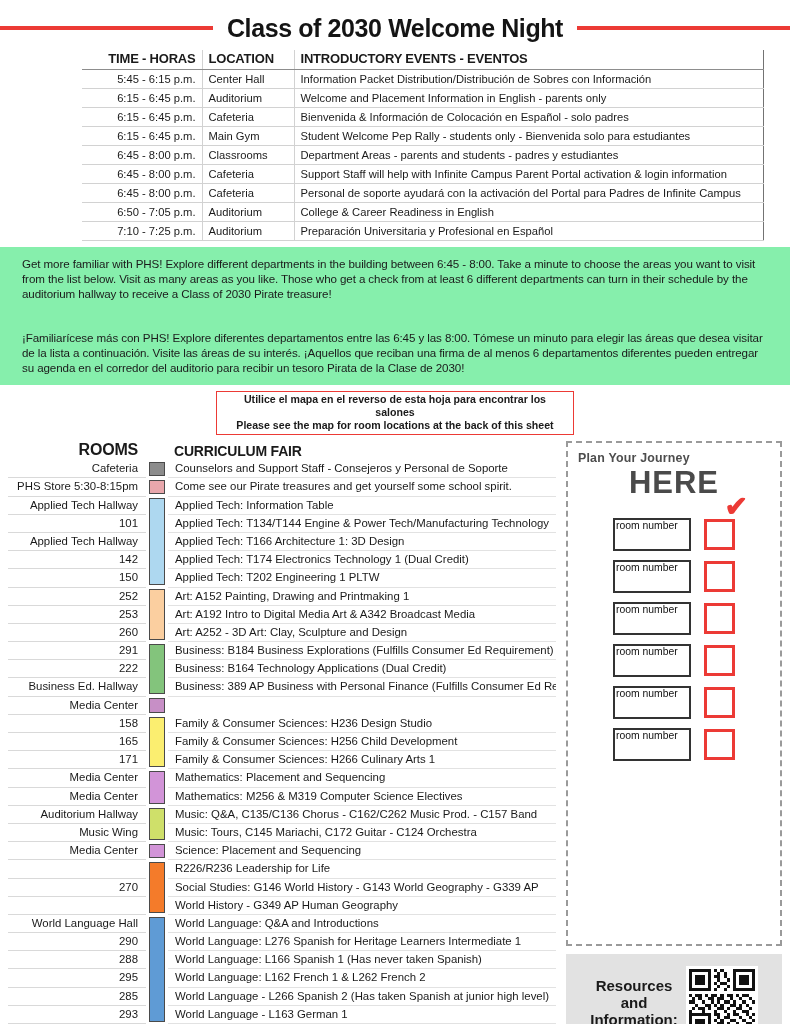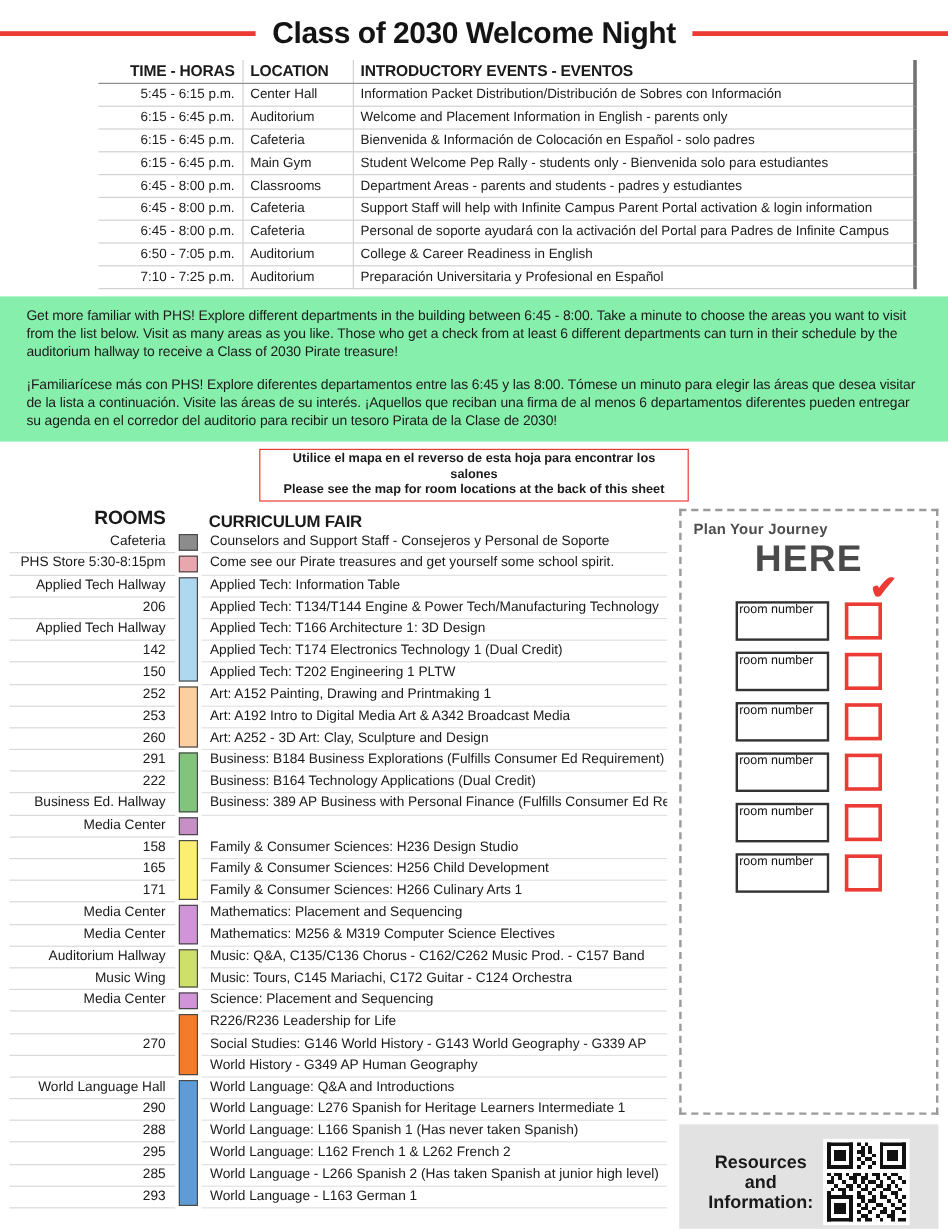--- a/index.html
+++ b/index.html
@@ -27,38 +27,38 @@
 
   
   .events-wrap { padding: 6px 26px 0 82px; }
   table.events { width: 100%; border-collapse: collapse; }
   table.events th, table.events td {
     border-bottom: 1px solid #d2d2d2;
     border-right: 1px solid #d2d2d2;
     padding: 1px 6px; vertical-align: middle;
     font-size: 11.2px; line-height: 16px;
   }
-  table.events th:last-child, table.events td:last-child { border-right: 3px solid #737373; }
+  table.events th:last-child, table.events td:last-child { border-right: 1px solid #737373; }
   table.events th {
     font-size: 13px; font-weight: bold; letter-spacing: -0.2px;
     border-bottom: 1px solid #8d8d8d; padding-bottom: 2px;
   }
   .col-time { width: 120px; text-align: right; white-space: nowrap; }
   .col-loc  { width: 92px;  text-align: left;  white-space: nowrap; }
   .col-evt  { text-align: left; }
 
   
   .instructions {
     margin-top: 6px; background: #86efac;
     padding: 9px 22px 10px 22px;
   }
   .instructions p {
     margin: 0; font-size: 11.6px; line-height: 15.2px; letter-spacing: -0.1px;
   }
-  .instructions p + p { margin-top: 11px; }
+  .instructions p + p { margin-top: 28px; }
 
   
   .map-notice-wrap { display: flex; justify-content: center; margin-top: 6px; }
   .map-notice {
     border: 1.6px solid #ec3a35; padding: 1px 10px 2px 10px;
     text-align: center; width: 358px;
   }
   .map-notice div { font-size: 10.6px; line-height: 13px; font-weight: 600; }
 
   
@@ -249,21 +249,21 @@
           <div class="room">PHS Store 5:30-8:15pm</div>
           <div class="swatch-cell"></div>
           <div class="desc">Come see our Pirate treasures and get yourself some school spirit.</div>
         </div>
         <div class="fair-row">
           <div class="room">Applied Tech Hallway</div>
           <div class="swatch-cell"></div>
           <div class="desc">Applied Tech: Information Table</div>
         </div>
         <div class="fair-row">
-          <div class="room">206</div>
+          <div class="room">101</div>
           <div class="swatch-cell"></div>
           <div class="desc">Applied Tech: T134/T144 Engine &amp; Power Tech/Manufacturing Technology</div>
         </div>
         <div class="fair-row">
           <div class="room">Applied Tech Hallway</div>
           <div class="swatch-cell"></div>
           <div class="desc">Applied Tech: T166 Architecture 1: 3D Design</div>
         </div>
         <div class="fair-row">
           <div class="room">142</div>

